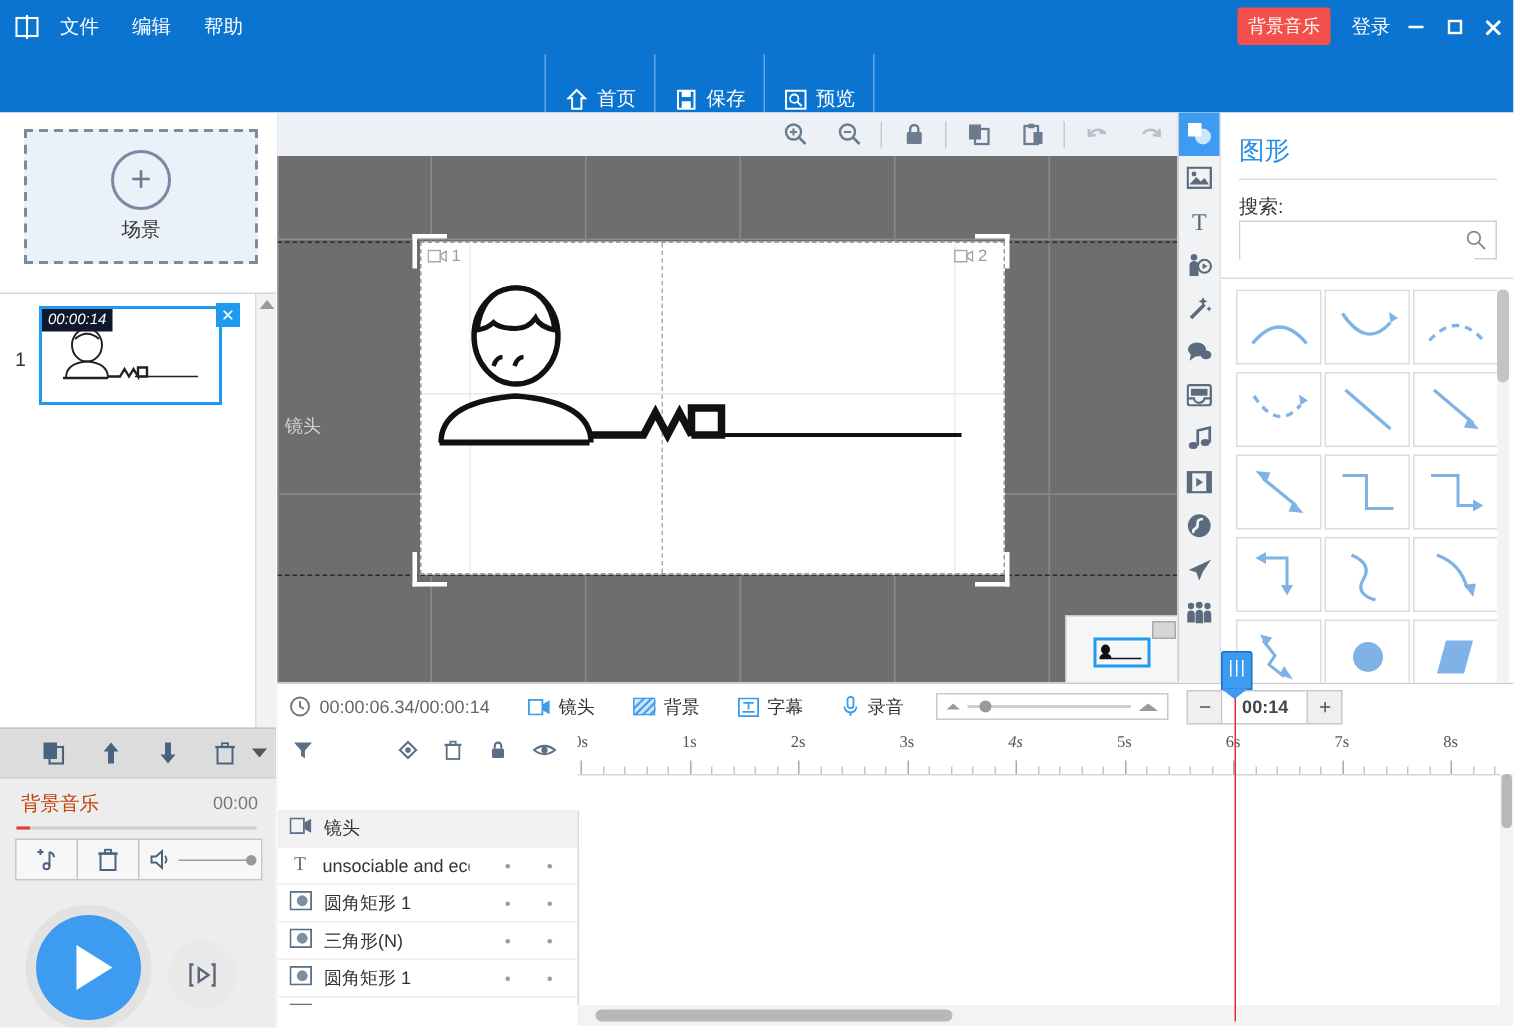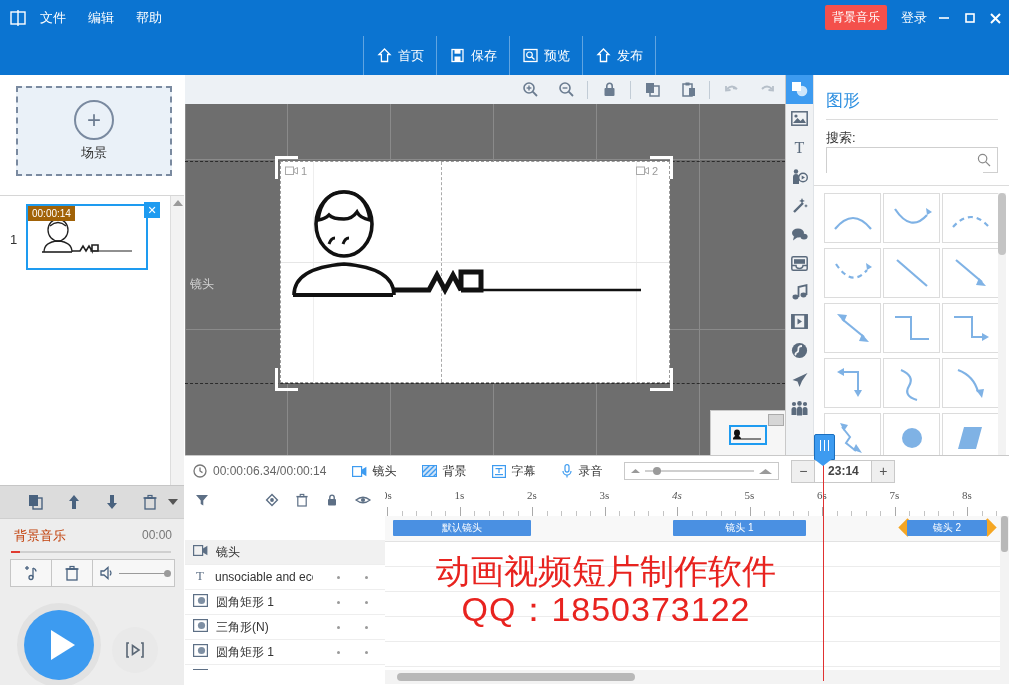--- a/index.html
+++ b/index.html
@@ -20,21 +20,21 @@
   .tb-upgrade{position:absolute;right:122px;top:5px;background:#f4504b;color:#fff;font-size:12px;
     padding:4px 7px;border-radius:2px;cursor:pointer;}
   .tb-login{position:absolute;right:82px;top:9px;color:#fff;font-size:13px;cursor:pointer;}
   .tb-win{position:absolute;top:8px;width:22px;height:20px;color:#fff;display:flex;
     align-items:center;justify-content:center;font-size:13px;cursor:pointer;}
 
   
   .ribbon{position:absolute;left:0;top:36px;width:1009px;height:39px;background:#0b74d1;}
   .rib-group{position:absolute;left:363px;top:0;height:39px;display:flex;align-items:center;
     border-left:1px solid rgba(255,255,255,.35);border-right:1px solid rgba(255,255,255,.35);}
-  .rib-btn{display:flex;align-items:center;gap:5px;height:39px;padding:0 12px;color:#fff;font-size:13px;
+  .rib-btn{display:flex;align-items:flex-end;gap:5px;height:39px;padding:0 12px;color:#fff;font-size:13px;
     cursor:pointer;border-right:1px solid rgba(255,255,255,.35);}
   .rib-btn:last-child{border-right:none;}
   .rib-ico{width:17px;height:17px;display:block;}
 
   
   .leftpanel{position:absolute;left:0;top:75px;width:185px;height:610px;background:#fff;
     border-right:1px solid #c9c9c9;}
   .addscene{position:absolute;left:16px;top:11px;width:152px;height:86px;background:#eaf1f8;
     border:2px dashed #7a8aa0;display:flex;flex-direction:column;align-items:center;justify-content:center;
     gap:4px;cursor:pointer;}
@@ -42,22 +42,22 @@
     display:flex;align-items:center;justify-content:center;color:#6b7b90;font-size:24px;line-height:1;
     font-weight:300;}
   .addscene-label{font-size:13px;color:#333;}
 
   .scenelist{position:absolute;left:0;top:120px;width:184px;height:290px;background:#fff;
     border-top:1px solid #d6d6d6;}
   .scene-row{position:absolute;left:0;top:8px;width:172px;height:68px;}
   .scene-num{position:absolute;left:10px;top:28px;font-size:13px;color:#333;}
   .scene-thumb{position:absolute;left:26px;top:0;width:122px;height:66px;background:#fff;
     border:2px solid #1e9bf0;cursor:pointer;box-sizing:border-box;}
-  .scene-time{position:absolute;left:0px;top:0px;background:#a16207;color:#fff;font-size:10px;
-    padding:2px 4px;z-index:3;}
+  .scene-time{position:absolute;left:0px;top:0px;background:#0f172a;color:#fff;font-size:10px;
+    padding:2px 4px;z-index:3;font-style:italic;}
   .scene-close{position:absolute;left:144px;top:-2px;width:16px;height:16px;background:#1e9bf0;color:#fff;
     font-size:11px;font-weight:bold;display:flex;align-items:center;justify-content:center;cursor:pointer;z-index:4;}
   .scene-scroll{position:absolute;right:0;top:0;width:13px;height:290px;background:#f2f2f2;border-left:1px solid #ddd;}
   .scene-scroll .arrow{position:absolute;left:2px;top:4px;width:0;height:0;border-left:5px solid transparent;
     border-right:5px solid transparent;border-bottom:6px solid #9a9a9a;cursor:pointer;}
 
   .scenetools{position:absolute;left:0;top:410px;width:184px;height:33px;background:#dcdcdc;
     display:flex;align-items:center;gap:22px;padding-left:28px;box-sizing:border-box;
     border-top:1px solid #c6c6c6;}
   .st-ico{width:16px;height:16px;color:#49627f;cursor:pointer;}
@@ -259,28 +259,20 @@
       <div class="rib-btn">
         <span class="rib-ico">
           <svg width="17" height="17" viewBox="0 0 17 17">
               <rect x="2" y="2.5" width="13" height="12" fill="none" stroke="#fff" stroke-width="1.3"></rect>
               <circle cx="7.5" cy="7.8" r="2.8" fill="none" stroke="#fff" stroke-width="1.2"></circle>
               <line x1="9.6" y1="10" x2="12.5" y2="12.6" stroke="#fff" stroke-width="1.3"></line>
             </svg>
         </span>
         <span>预览</span>
       </div>
-      <div class="rib-btn">
-        <span class="rib-ico">
-          <svg width="17" height="17" viewBox="0 0 17 17">
-              <path d="M8.5 2 L14 7.5 L11.6 7.5 L11.6 14.5 L5.4 14.5 L5.4 7.5 L3 7.5 Z" fill="none" stroke="#fff" stroke-width="1.3"></path>
-            </svg>
-        </span>
-        <span>发布</span>
-      </div>
     </div>
   </div>
 
   <div class="leftpanel">
 
     <div class="addscene">
       <div class="addscene-circle">+</div>
       <div class="addscene-label">场景</div>
     </div>
 
@@ -541,21 +533,21 @@
           </svg>
         <span class="tl-volline">
             <span class="tl-volknob"></span>
           </span>
         <svg width="15" height="9" viewBox="0 0 15 9">
             <path d="M1 7 L7.5 2 L14 7 Z" fill="#9a9a9a"></path>
           </svg>
       </div>
       <div class="tl-step">
         <div class="tl-stepbtn">−</div>
-        <div class="tl-stepval">23:14</div>
+        <div class="tl-stepval">00:14</div>
         <div class="tl-stepbtn">+</div>
       </div>
     </div>
 
     <div class="tl-ctlbar">
       <span class="tl-ctl-ico" style="margin-left:10px">
         <svg width="14" height="14" viewBox="0 0 14 14">
             <path d="M1 2 H13 L8.3 7.4 V12.5 L5.7 11 V7.4 Z" fill="#5d6f85"></path>
           </svg>
       </span>
@@ -686,40 +678,21 @@
         </div>
         <div class="layer">
           <span><svg width="15" height="13" viewBox="0 0 15 13">
               <rect x="0.6" y="0.6" width="13.8" height="11.8" fill="none" stroke="#5d6f85" stroke-width="1.2"></rect>
               <circle cx="8.5" cy="6.5" r="3.6" fill="#7e8fa3"></circle>
             </svg></span>
           <span class="lname">三角形(N)</span>
         </div>
       </div>
 
-    <div class="tracks" id="tracks">
-      <div class="trackrow hdr" style="top:0px" id="camtrack">
-          <div class="kbar" style="left: 8px; width: 138px;">默认镜头</div>
-          <div class="kbar" style="left: 288px; width: 133px;">镜头 1</div>
-          <div class="kdiam" style="left: 516px;"></div>
-          <div class="kdiam" style="left: 596px;"></div>
-          <div class="kbar" style="left: 522px; width: 80px;">镜头 2</div>
-        </div>
-      <div class="trackrow" style="top:25px"></div>
-      <div class="trackrow" style="top:50px"></div>
-      <div class="trackrow" style="top:75px"></div>
-      <div class="trackrow" style="top:100px"></div>
-      <div class="trackrow" style="top:125px"></div>
-      <div class="trackrow" style="top:150px"></div>
-    </div>
-
-    <div class="watermark">
-      <div class="wm1">动画视频短片制作软件</div>
-      <div class="wm2">QQ：1850373122</div>
-    </div>
+
 
     <div class="playhead" style="left:638px;top:0">
       <div class="ph-grip">
         <i style="left:5px"></i>
           <i style="left:9px"></i>
           <i style="left:13px"></i>
       </div>
     </div>
 
     <div class="tl-hscroll">

